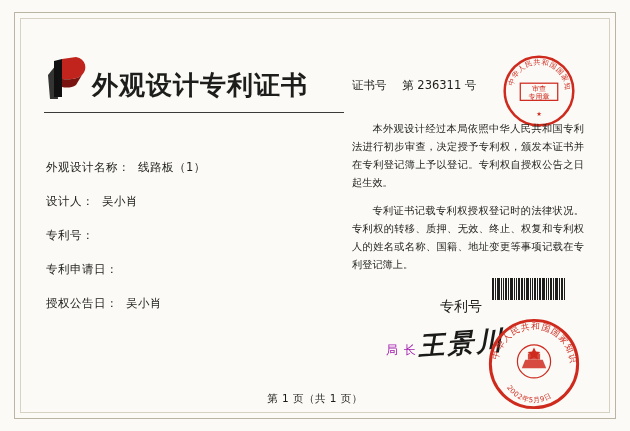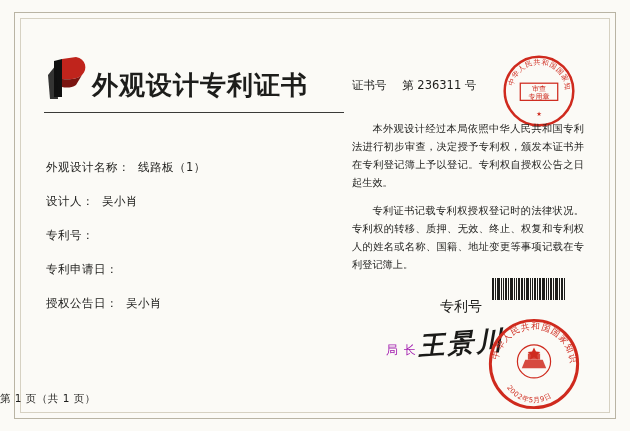--- a/index.html
+++ b/index.html
@@ -183,20 +183,21 @@
     width: 96px;
     height: 96px;
   }
 
   
   .footer {
     position: absolute;
     left: 0;
     right: 0;
     top: 392px;
+    text-align: center;
     font-size: 10.5px;
     color: #1d1d1b;
     letter-spacing: 0.5px;
   }
 
   
   .seal-svg { display: block; }
 </style>
 </head>
 <body>

